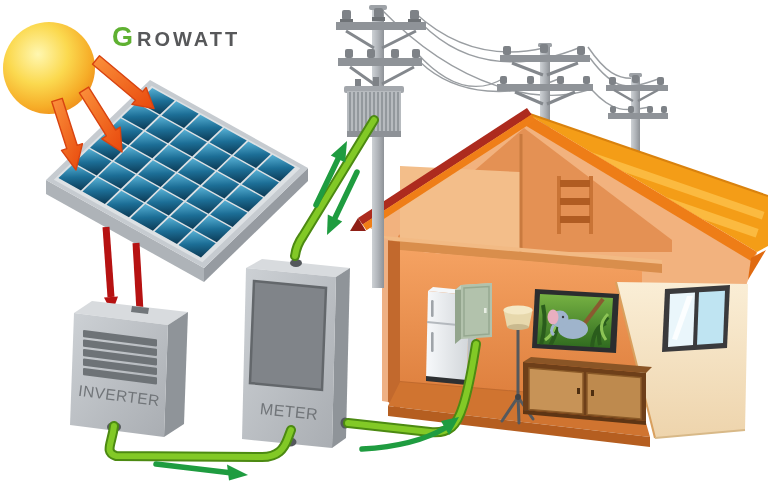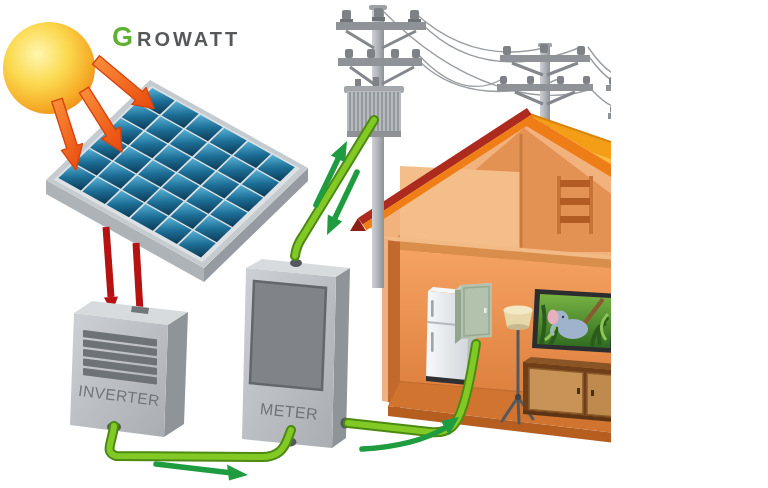--- a/index.html
+++ b/index.html
@@ -1,16 +1,16 @@
 <!DOCTYPE html>
 <html><head>
 <meta charset="utf-8">
 <style>
   html,body{margin:0;padding:0;background:#fff;}
-  .stage{position:relative;width:611px;height:488px;background:#fff;overflow:hidden;
+  .stage{position:relative;width:768px;height:488px;background:#fff;overflow:hidden;
          font-family:"Liberation Sans", sans-serif;}
   svg{display:block;}
   text{font-family:"Liberation Sans", sans-serif;}
 </style>
 </head>
 <body>
 
 <div class="stage">
 <svg viewBox="0 0 768 488" width="768" height="488">
   <defs>

